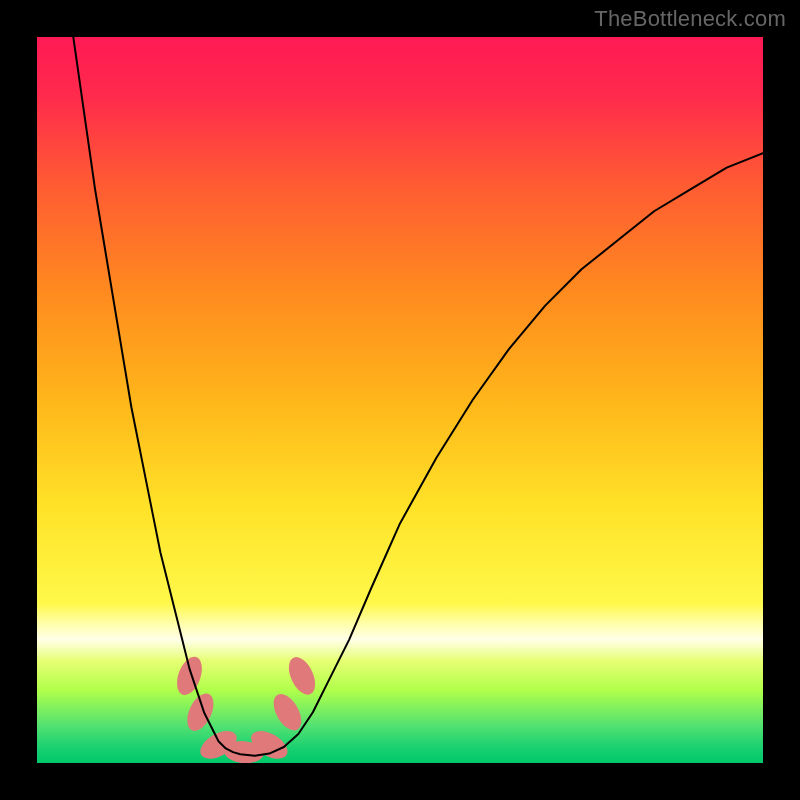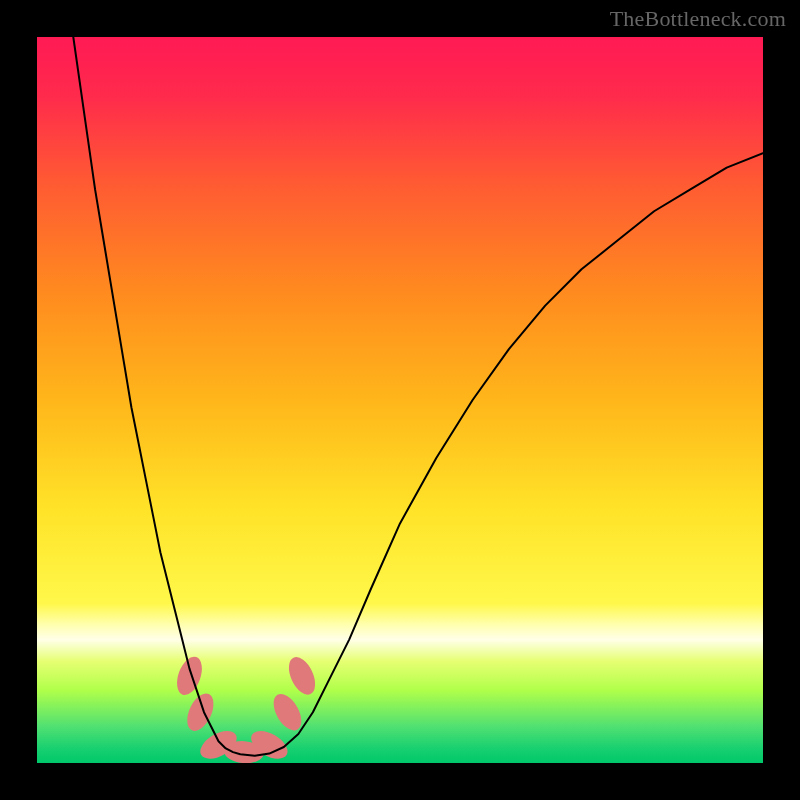--- a/index.html
+++ b/index.html
@@ -10,21 +10,20 @@
     overflow: hidden;
     background: #000;
     font-family: Arial, Helvetica, sans-serif;
   }
   .frame {
     position: absolute;
     left: 0; top: 0;
     width: 800px;
     height: 632px;
     background: #000;
-    font-family: Liberation Serif, serif;
   }
   .plot-area {
     position: absolute;
     left: 37px;
     top: 37px;
     width: 726px;
     height: 726px;
     overflow: hidden;
   }
   .watermark {

